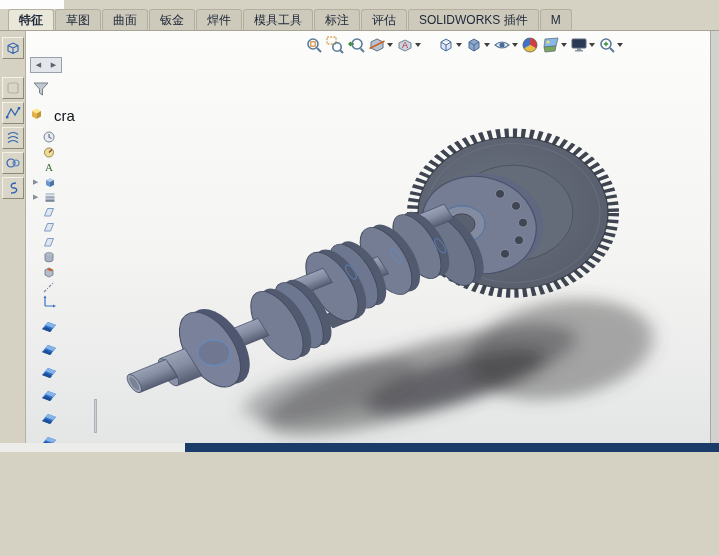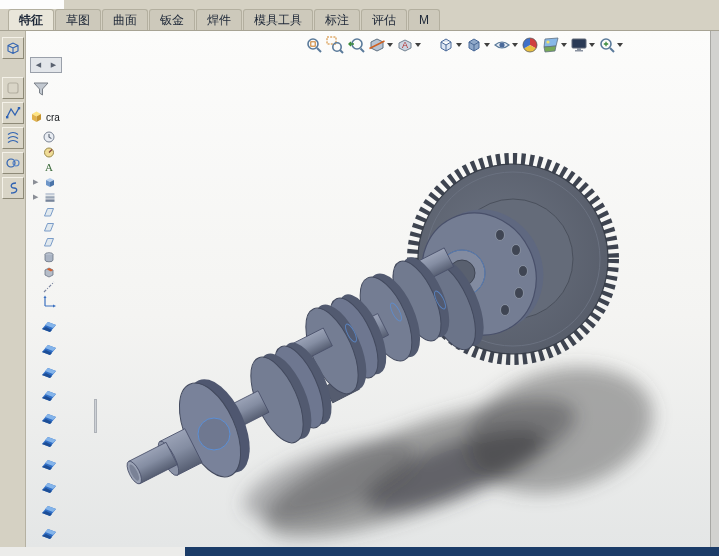--- a/index.html
+++ b/index.html
@@ -1,39 +1,39 @@
 <!DOCTYPE html>
 <html><head>
 <meta charset="utf-8">
 <style>
 *{margin:0;padding:0;box-sizing:border-box}
 html,body{width:719px;height:556px;overflow:hidden}
 body{font-family:"Liberation Sans",sans-serif;background:#d5d1c3}
-.app{position:relative;width:719px;height:556px;background:#c2410c;overflow:hidden}
+.app{position:relative;width:719px;height:452px;background:#c2410c;overflow:hidden}
 .top-strip{position:absolute;top:0;left:0;width:719px;height:9px;background:#d5d1c3}
 .top-strip .white{position:absolute;left:0;top:0;width:64px;height:9px;background:#fdfdfd}
 .tabbar{position:absolute;top:9px;left:0;width:719px;height:22px;display:flex;align-items:stretch;background:#d5d1c3;border-bottom:1px solid #a7a394;padding-left:8px;overflow:hidden}
 .tab{display:flex;align-items:center;padding:0 10px;font-size:12px;color:#1c2636;border:1px solid #b3af9f;border-bottom:none;border-radius:3px 3px 0 0;margin-right:1px;background:#cdc9bb;white-space:nowrap;cursor:default;flex:none}
 .tab.active{background:#e9e6da;font-weight:bold}
 .workspace{position:absolute;top:31px;left:0;right:0;bottom:9px;display:flex}
 .left-toolbar{width:26px;background:#d5d1c3;padding-top:6px;display:flex;flex-direction:column;align-items:center;gap:3px;border-right:1px solid #b5b1a2}
 .ltb-btn{width:22px;height:22px;background:#d9d5c7;border:1px solid;border-color:#f4f1e8 #8d8977 #8d8977 #f4f1e8;display:flex;align-items:center;justify-content:center;padding:0}
 .ltb-gap{height:12px}
 .viewport{position:relative;flex:1;background:linear-gradient(180deg,#fcfcfb 0%,#f4f4f2 55%,#e4e6e6 100%);overflow:hidden}
 .scene{position:absolute;left:0;top:0;width:100%;height:100%;pointer-events:none}
 .hud{position:absolute;top:4px;left:278px;display:flex;align-items:center;gap:1px}
 .hud-btn{display:flex;align-items:center;background:transparent;border:none;padding:1px;cursor:default}
 .hud-sep{width:12px}
 .caret{width:0;height:0;border-left:3px solid transparent;border-right:3px solid transparent;border-top:4px solid #404040;margin-left:1px}
 .ftree{position:absolute;left:2px;top:26px;width:78px}
 .ft-nav{display:flex;border:1px solid #9aa0aa;background:#edeff1;width:32px;margin-left:2px}
 .ft-nav button{width:15px;height:14px;font-size:7px;line-height:12px;border:none;background:#e3e6ea;color:#5a6270;padding:0;cursor:default}
 .ft-filter{margin:8px 0 0 2px}
 .ft-filter button{width:22px;height:18px;border:none;background:transparent;padding:0;cursor:default}
-.ft-part{display:flex;align-items:flex-end;gap:3px;height:16px;margin-top:6px;padding-left:2px;font-size:10px;color:#101418}
+.ft-part{display:flex;align-items:flex-start;gap:11px;height:16px;margin-top:6px;padding-left:2px;font-size:15px;color:#101418}
 .ft-rows{margin-top:6px}
 .ft-row{height:15px;display:flex;align-items:center;padding-left:14px;gap:2px;cursor:default}
 .ft-row.with-caret{padding-left:5px}
 .ft-exp{font-size:7px;color:#8a8e96;width:8px}
 .blue-feats{margin-top:6px}
 .bf-row{height:23px;display:flex;align-items:center;padding-left:12px;cursor:default}
 .splitter{position:absolute;left:68px;top:368px;width:3px;height:34px;background:#cdd1d6;border:1px solid #aeb2b8}
 .bottom{position:absolute;left:0;bottom:0;width:719px;height:9px;display:flex}
 .bottom .lft{width:185px;background:#ececea}
 .bottom .rgt{flex:1;background:#1b3c68}
@@ -50,20 +50,21 @@
 
   <div class="tabbar">
     <div class="tab active">特征</div>
     <div class="tab">草图</div>
     <div class="tab">曲面</div>
     <div class="tab">钣金</div>
     <div class="tab">焊件</div>
     <div class="tab">模具工具</div>
     <div class="tab">标注</div>
     <div class="tab">评估</div>
+    <div class="tab">SOLIDWORKS 插件</div>
     <div class="tab">M</div>
   </div>
 
   <div class="workspace">
 
     <div class="left-toolbar">
       <button class="ltb-btn">
         <svg width="16" height="16" viewBox="0 0 16 16">
             <path d="M3,5.5 L8,3 L13,5.5 L13,11 L8,13.5 L3,11 Z M3,5.5 L8,8 L13,5.5 M8,8 L8,13.5" fill="none" stroke="#2f62b2" stroke-width="1.1"></path>
           </svg>

